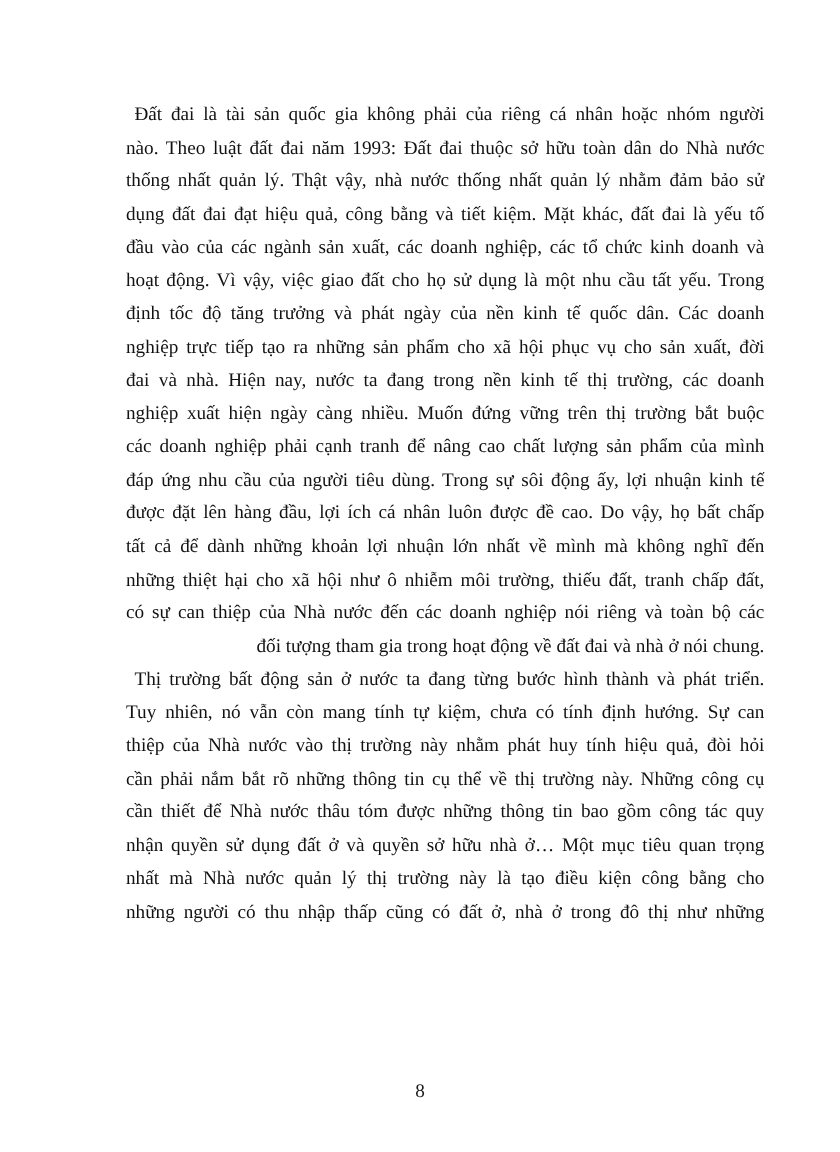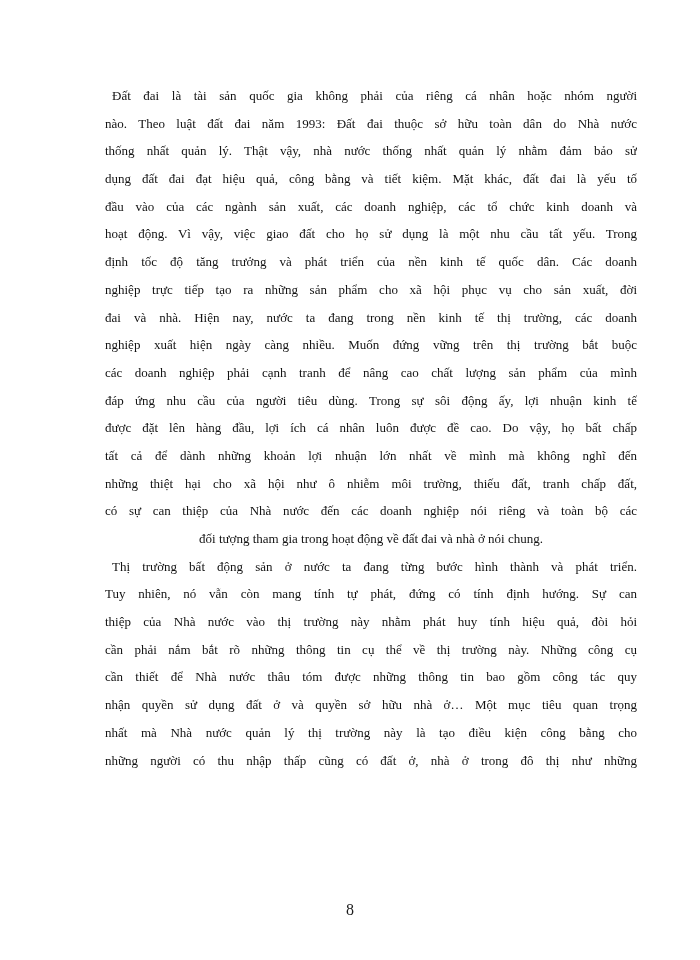--- a/index.html
+++ b/index.html
@@ -14,42 +14,42 @@
     background: #ffffff;
     font-family: "Liberation Serif", "DejaVu Serif", serif;
     color: #121212;
     overflow: hidden;
   }
   .text-block {
     position: absolute;
     left: 105px;
     top: 82px;
     width: 532px;
-    font-size: 13px;
+    font-size: 16px;
     line-height: 27.7px;
   }
   .para {
     margin: 0;
     padding: 0;
   }
   .line {
     height: 27.7px;
     overflow: hidden;
     text-align: justify;
     white-space: normal;
   }
   
   .line.j::after {
     content: "";
     display: inline-block;
     width: 100%;
     height: 0;
   }
   .line.last {
-    text-align: center;
+    text-align: right;
   }
   .line.indent {
     text-indent: 7px;
   }
   .page-number {
     position: absolute;
     left: 0;
     top: 896px;
     width: 700px;
     text-align: center;
@@ -63,35 +63,35 @@
 
 <div class="page">
   <div class="text-block" id="text-block">
       <div class="para">
         <div class="line j indent">Đất đai là tài sản quốc gia không phải của riêng cá nhân hoặc nhóm người</div>
         <div class="line j">nào. Theo luật đất đai năm 1993: Đất đai thuộc sở hữu toàn dân do Nhà nước</div>
         <div class="line j">thống nhất quản lý. Thật vậy, nhà nước thống nhất quản lý nhằm đảm bảo sử</div>
         <div class="line j">dụng đất đai đạt hiệu quả, công bằng và tiết kiệm. Mặt khác, đất đai là yếu tố</div>
         <div class="line j">đầu vào của các ngành sản xuất, các doanh nghiệp, các tổ chức kinh doanh và</div>
         <div class="line j">hoạt động. Vì vậy, việc giao đất cho họ sử dụng là một nhu cầu tất yếu. Trong</div>
-        <div class="line j">định tốc độ tăng trưởng và phát triển của nền kinh tế quốc dân. Các doanh</div>
+        <div class="line j">định tốc độ tăng trưởng và phát ngày của nền kinh tế quốc dân. Các doanh</div>
         <div class="line j">nghiệp trực tiếp tạo ra những sản phẩm cho xã hội phục vụ cho sản xuất, đời</div>
         <div class="line j">đai và nhà. Hiện nay, nước ta đang trong nền kinh tế thị trường, các doanh</div>
         <div class="line j">nghiệp xuất hiện ngày càng nhiều. Muốn đứng vững trên thị trường bắt buộc</div>
         <div class="line j">các doanh nghiệp phải cạnh tranh để nâng cao chất lượng sản phẩm của mình</div>
         <div class="line j">đáp ứng nhu cầu của người tiêu dùng. Trong sự sôi động ấy, lợi nhuận kinh tế</div>
         <div class="line j">được đặt lên hàng đầu, lợi ích cá nhân luôn được đề cao. Do vậy, họ bất chấp</div>
         <div class="line j">tất cả để dành những khoản lợi nhuận lớn nhất về mình mà không nghĩ đến</div>
         <div class="line j">những thiệt hại cho xã hội như ô nhiễm môi trường, thiếu đất, tranh chấp đất,</div>
         <div class="line j">có sự can thiệp của Nhà nước đến các doanh nghiệp nói riêng và toàn bộ các</div>
         <div class="line last">đối tượng tham gia trong hoạt động về đất đai và nhà ở nói chung.</div>
       </div>
       <div class="para">
         <div class="line j indent">Thị trường bất động sản ở nước ta đang từng bước hình thành và phát triển.</div>
-        <div class="line j">Tuy nhiên, nó vẫn còn mang tính tự phát, đứng có tính định hướng. Sự can</div>
+        <div class="line j">Tuy nhiên, nó vẫn còn mang tính tự kiệm, chưa có tính định hướng. Sự can</div>
         <div class="line j">thiệp của Nhà nước vào thị trường này nhằm phát huy tính hiệu quả, đòi hỏi</div>
         <div class="line j">cần phải nắm bắt rõ những thông tin cụ thể về thị trường này. Những công cụ</div>
         <div class="line j">cần thiết để Nhà nước thâu tóm được những thông tin bao gồm công tác quy</div>
         <div class="line j">nhận quyền sử dụng đất ở và quyền sở hữu nhà ở… Một mục tiêu quan trọng</div>
         <div class="line j">nhất mà Nhà nước quản lý thị trường này là tạo điều kiện công bằng cho</div>
         <div class="line j">những người có thu nhập thấp cũng có đất ở, nhà ở trong đô thị như những</div>
       </div>
     </div>
   <div class="page-number">8</div>
 </div>

